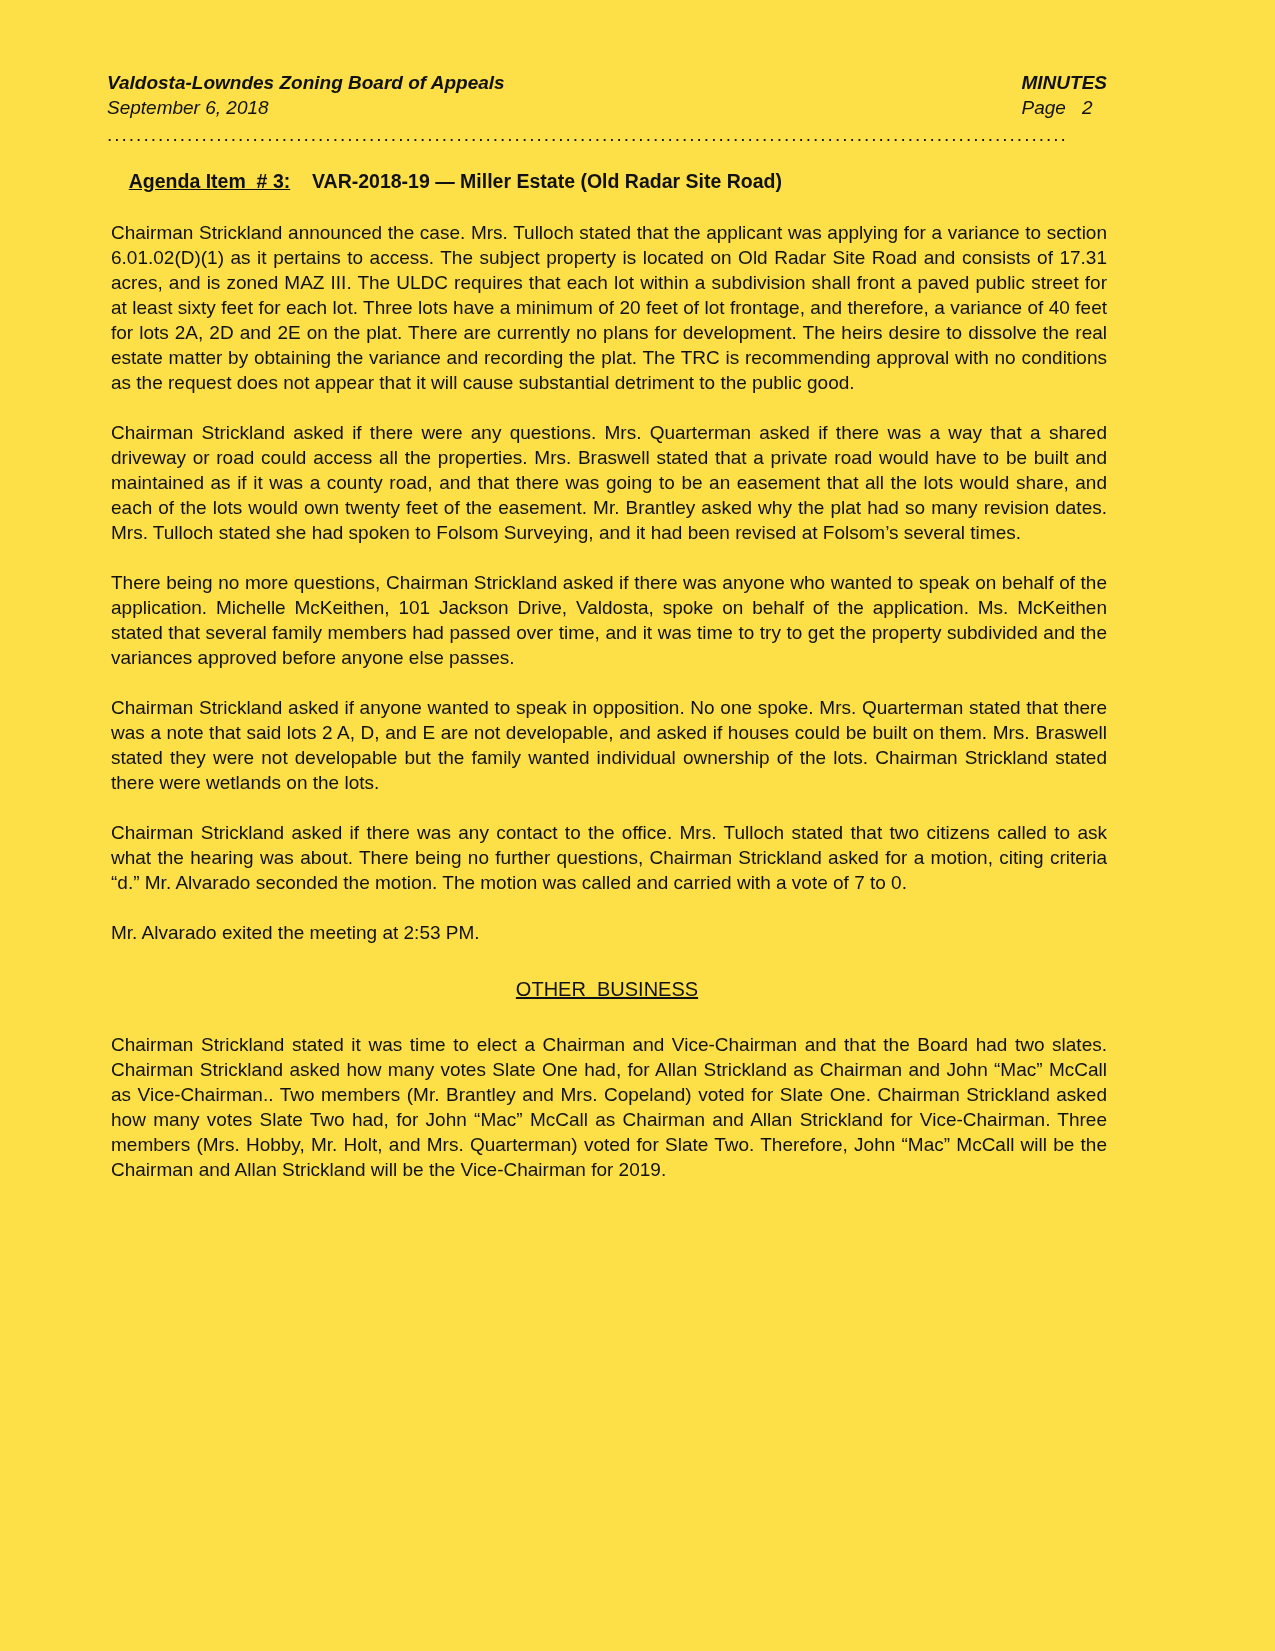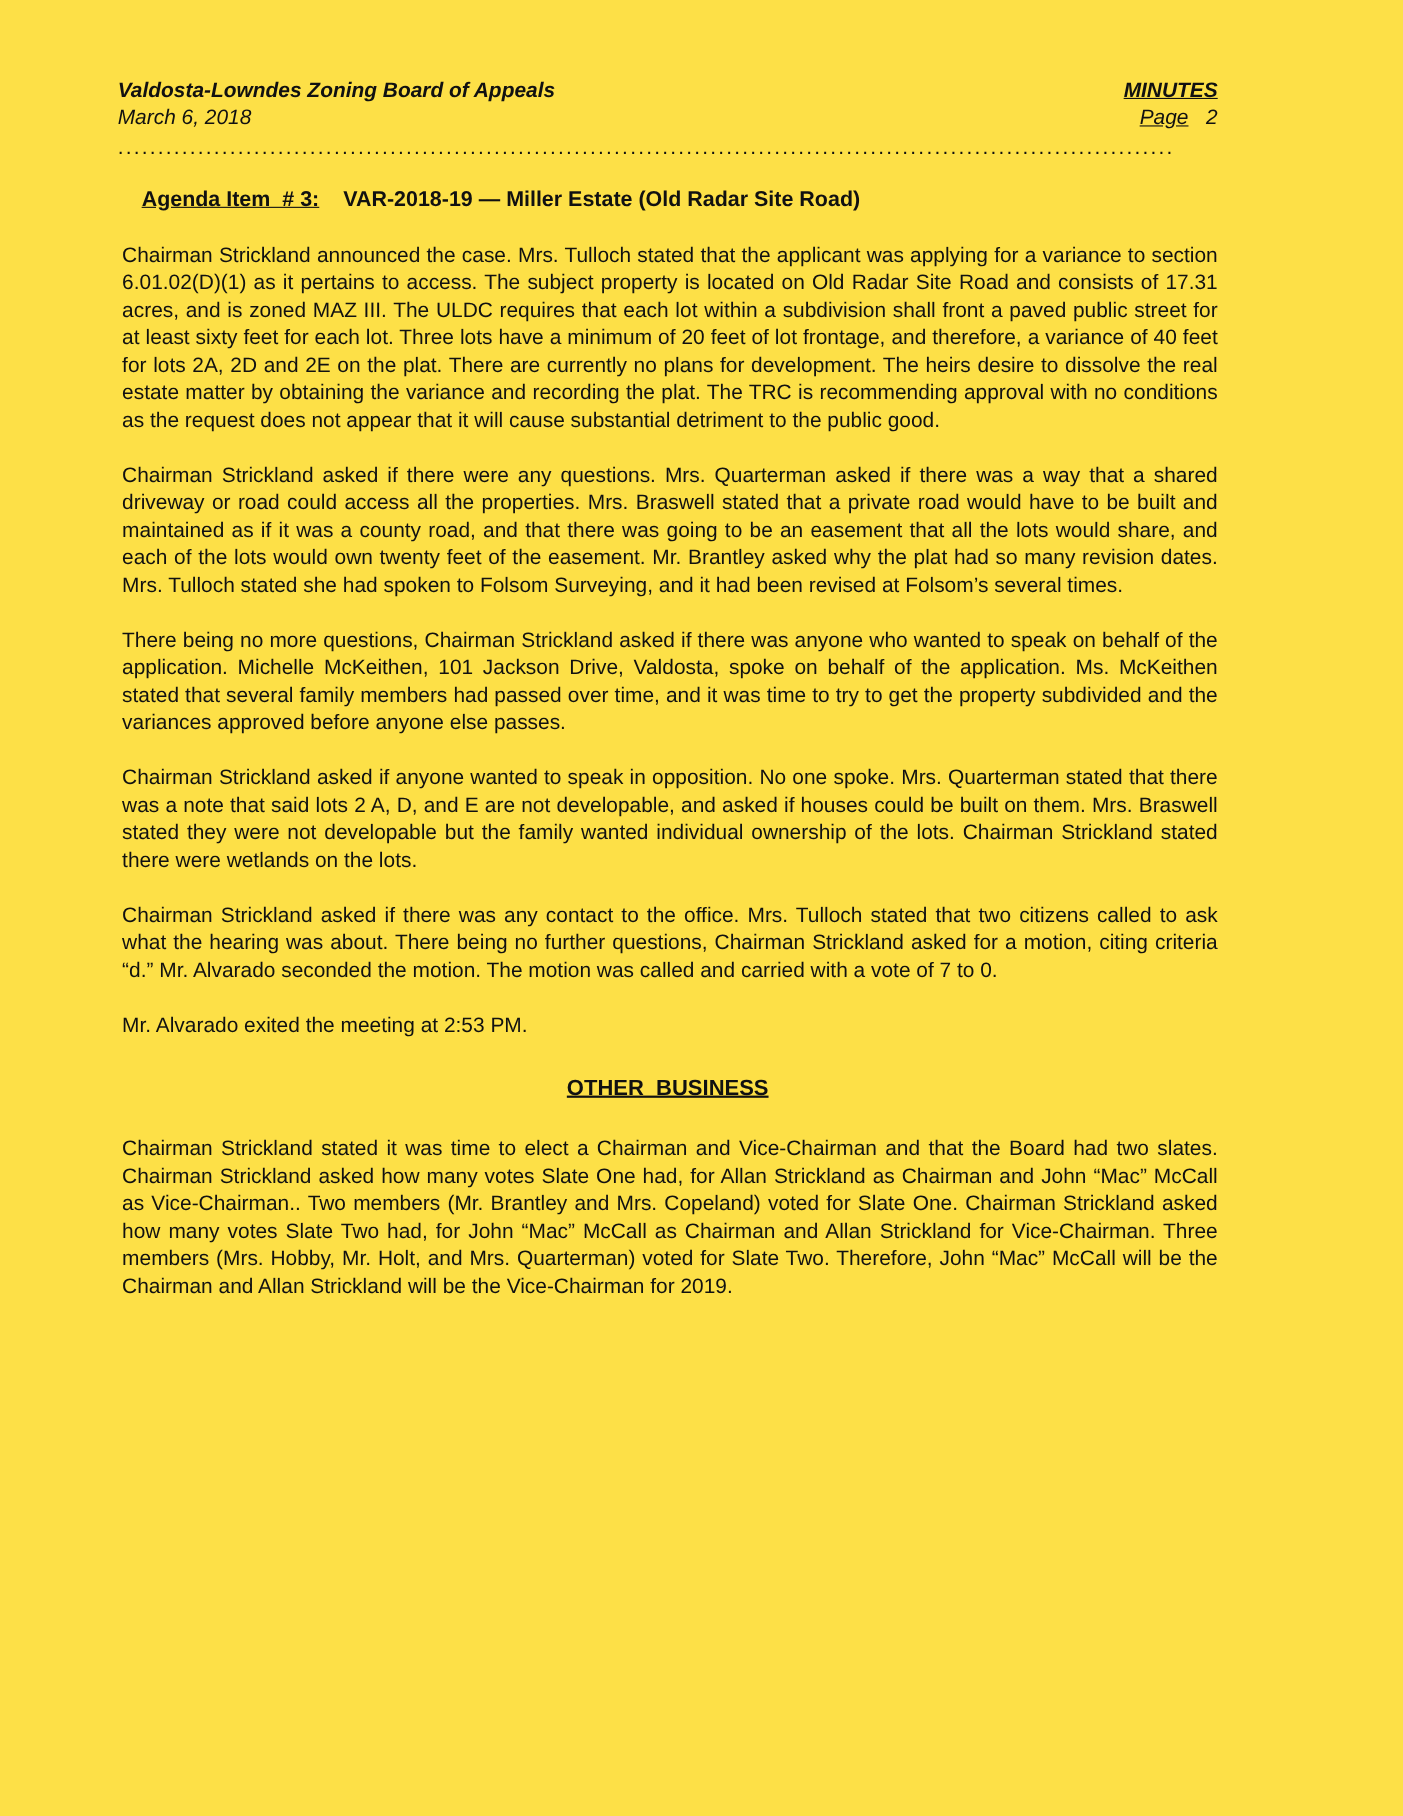--- a/index.html
+++ b/index.html
@@ -20,21 +20,21 @@
   
   .doc-header {
     display: flex;
     justify-content: space-between;
     align-items: flex-start;
     font-size: 19px;
     line-height: 25px;
   }
   .hdr-left .org { font-weight: bold; font-style: italic; }
   .hdr-left .date { font-style: italic; }
-  .hdr-right { text-align: right; text-decoration: underline; }
+  .hdr-right { text-align: left; }
   .hdr-right .doc-type { font-weight: bold; font-style: italic; }
   .hdr-right .page-line { font-style: italic; }
   .hdr-right .page-line .pgnum { display: inline-block; margin-left: 16px; }
   
   .dotted-rule {
     margin-top: 2px;
     margin-bottom: 22px;
     font-size: 19px;
     line-height: 25px;
     letter-spacing: 2px;
@@ -52,42 +52,42 @@
     margin: 0 0 26px 0;
   }
   .agenda-heading .label-wrap { display: inline-block; }
   .agenda-heading .label-wrap.w3 { width: 205px; text-align: center; }
   .agenda-heading .label-wrap.w45 { width: 215px; }
   .agenda-heading .u { text-decoration: underline; }
   .center-heading {
     text-align: center;
     font-size: 20px;
     line-height: 25px;
-    font-weight: bold;
+    font-weight: normal;
     white-space: pre-wrap;
     margin: 32px 0 30px 0;
   }
   .center-heading .u { text-decoration: underline; }
   
   p.body-par {
     font-size: 19px;
     line-height: 25px;
     text-align: justify;
     margin: 0 0 25px 4px;
   }
 </style>
 </head>
 <body>
 
 <div class="page">
 
   <header class="doc-header">
     <div class="hdr-left">
       <div class="org">Valdosta-Lowndes Zoning Board of Appeals</div>
-      <div class="date">March 6, 2018</div>
+      <div class="date">September 6, 2018</div>
     </div>
     <div class="hdr-right">
       <div class="doc-type">MINUTES</div>
       <div class="page-line">
         <span>Page</span><span class="pgnum">2</span>
       </div>
     </div>
   </header>
 
   <div class="dotted-rule">..........................................................................................................................................................</div>

